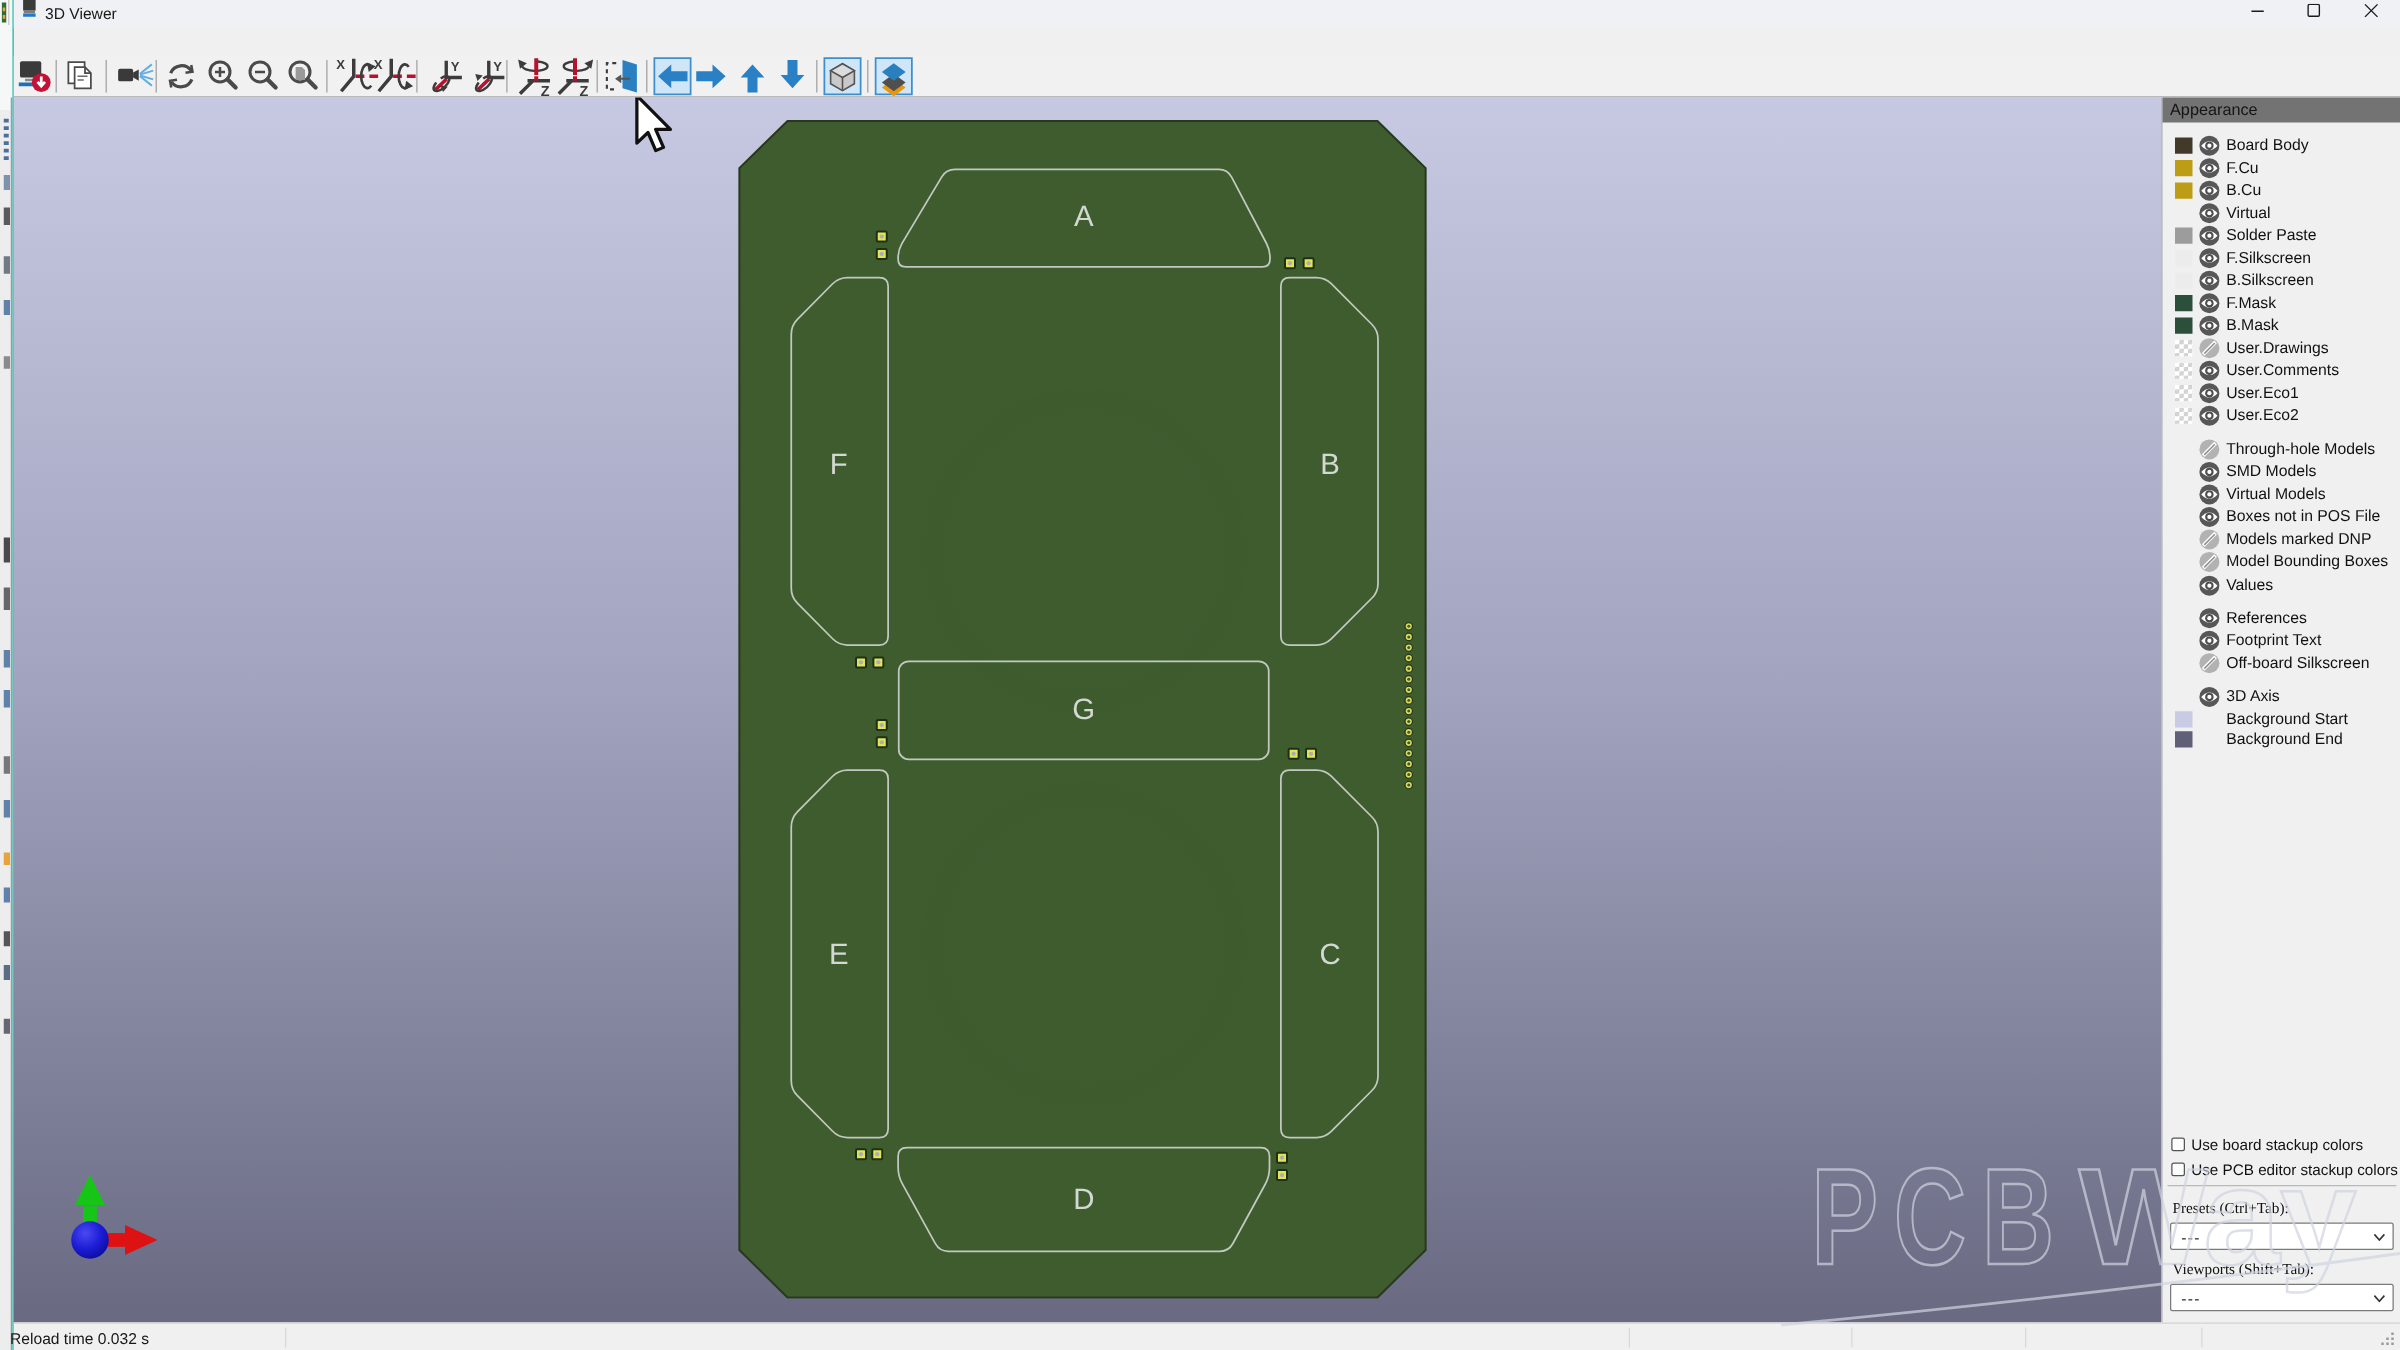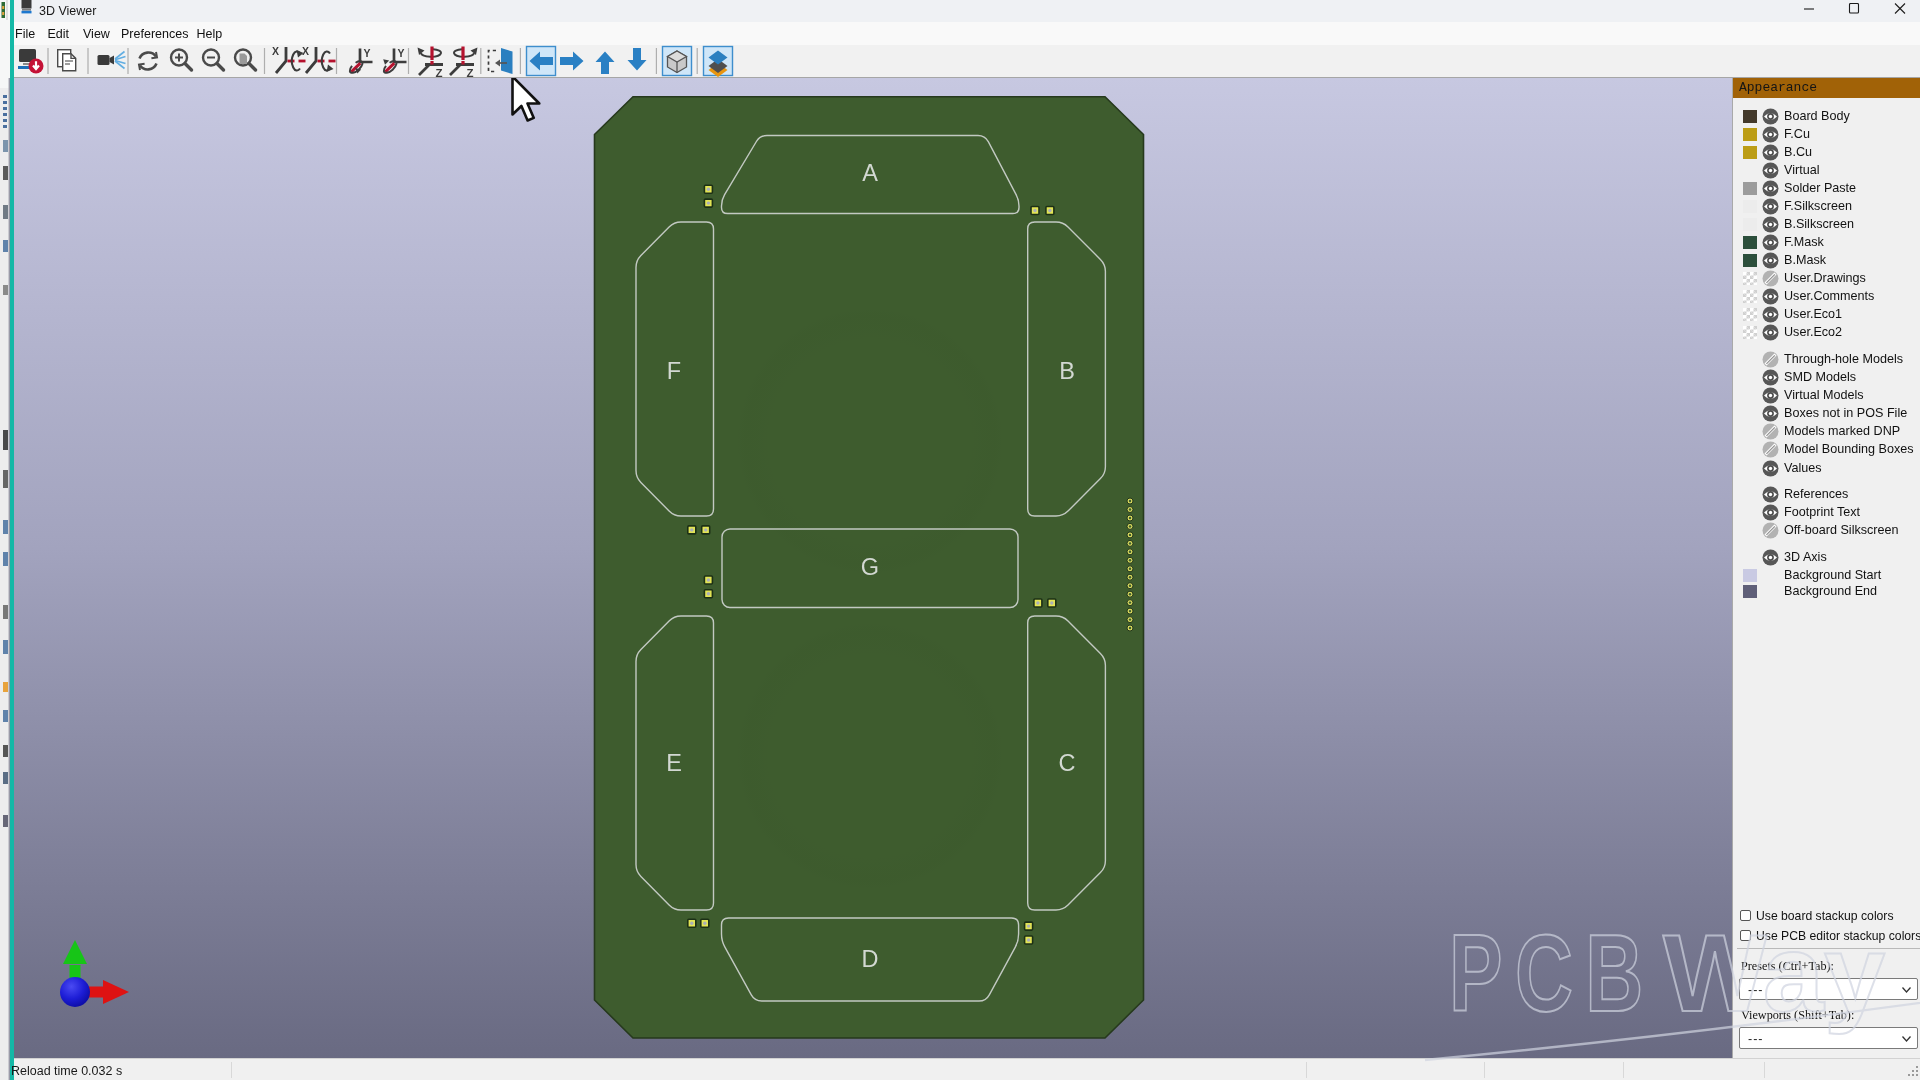--- a/index.html
+++ b/index.html
@@ -1,28 +1,28 @@
 <!DOCTYPE html>
 <html><head>
 <meta charset="utf-8">
 <style>
 *{margin:0;padding:0;box-sizing:border-box;}
 html,body{width:1920px;height:1080px;overflow:hidden;}
 body{font-family:"Liberation Sans",sans-serif;}
 #screen{position:relative;width:1920px;height:1080px;background:#f0f0f0;overflow:hidden;}
 #leftstrip{position:absolute;left:0;top:0;width:10px;height:1080px;background:#eceded;}
-#win{position:absolute;left:10px;top:0;width:1910px;height:1080px;border-left:4px solid #14b8a6;}
+#win{position:absolute;left:10px;top:0;width:1910px;height:1080px;border-left:1px solid #14b8a6;}
 #titlebar{position:absolute;left:0;top:0;width:1910px;height:22px;background:#eff1f4;}
 #titletext{position:absolute;left:25px;top:4px;font-size:12.5px;color:#191919;}
 #menubar{position:absolute;left:0;top:22px;width:1910px;height:23px;background:#f9f9f9;font-size:12.5px;color:#111;}
 .mi{position:absolute;top:5px;}
 #toolbar{position:absolute;left:0;top:45px;width:1910px;height:33px;background:#f1f1f1;border-bottom:1px solid #a6a6a6;}
 #canvas{position:absolute;left:0;top:78px;width:1718px;height:980px;background:linear-gradient(180deg,#c7c8e1 0%,#a2a3be 48%,#696a82 100%);overflow:hidden;}
 #panel{position:absolute;left:1718px;top:78px;width:192px;height:980px;background:#f0f0f0;border-left:1px solid #a9a9a9;font-size:12.2px;color:#111;}
-#phead{position:absolute;left:0;top:0px;width:191px;height:19.5px;background:#a16207;line-height:19.5px;padding-left:6px;font-size:13px;color:#151515;font-family:Liberation Mono, monospace;}
+#phead{position:absolute;left:0;top:0px;width:191px;height:19.5px;background:#737373;line-height:19.5px;padding-left:6px;font-size:13px;color:#151515;}
 .row{position:absolute;left:0;width:199px;height:18px;}
 .sw{position:absolute;left:10px;top:2px;width:14px;height:13px;}
 .check{background-image:linear-gradient(45deg,#d0d0d0 25%,transparent 25%,transparent 75%,#d0d0d0 75%),linear-gradient(45deg,#d0d0d0 25%,#fff 25%,#fff 75%,#d0d0d0 75%);background-size:7px 7px;background-position:0 0,3.5px 3.5px;background-color:#fff;}
 .ic{position:absolute;left:29px;top:0;width:17px;height:17px;}
 .lb{position:absolute;left:51px;top:1px;white-space:nowrap;font-size:12.6px;}
 #statusbar{position:absolute;left:0;top:1058px;width:1920px;height:22px;background:#f0f0f0;border-top:1px solid #d2d2d2;font-size:12.5px;color:#191919;}
 .vsep{position:absolute;top:3px;width:1px;height:16px;background:#d8d8d8;}
 #wm{position:absolute;left:1380px;top:880px;width:540px;height:200px;pointer-events:none;}
 .cb{position:absolute;left:7px;width:11px;height:11px;border:1px solid #555;border-radius:2px;background:#fdfdfd;}
 .cblb{position:absolute;left:23px;white-space:nowrap;}
@@ -95,27 +95,20 @@
         <rect x="1.5" y="10.8" width="10" height="2.6" fill="#1d78cf"></rect>
       </svg>
       <span id="titletext">3D Viewer</span>
       <svg style="position:absolute;left:1790px;top:3px" width="110" height="12" viewBox="0 0 110 12">
         <line x1="0" y1="6" x2="10" y2="6" stroke="#1a1a1a" stroke-width="1.1"></line>
         <rect x="45.5" y="0.5" width="9" height="9.5" fill="none" stroke="#1a1a1a" stroke-width="1.1" rx="1"></rect>
         <line x1="91" y1="0.5" x2="101" y2="10.5" stroke="#1a1a1a" stroke-width="1.1"></line>
         <line x1="101" y1="0.5" x2="91" y2="10.5" stroke="#1a1a1a" stroke-width="1.1"></line>
       </svg>
     </div>
-    <div id="menubar">
-      <span class="mi" style="left:1px">File</span>
-      <span class="mi" style="left:33.5px">Edit</span>
-      <span class="mi" style="left:69px">View</span>
-      <span class="mi" style="left:107px">Preferences</span>
-      <span class="mi" style="left:182.5px">Help</span>
-    </div>
     <div id="toolbar">
       <svg width="1910" height="33" viewBox="0 0 1910 33">
 
         <g stroke="#aeaeae" stroke-width="1.2">
           <line x1="34" y1="3" x2="34" y2="29"></line>
             <line x1="74" y1="3" x2="74" y2="29"></line>
           <line x1="114" y1="3" x2="114" y2="29"></line>
             <line x1="250.5" y1="3" x2="250.5" y2="29"></line>
           <line x1="322.5" y1="3" x2="322.5" y2="29"></line>
             <line x1="394.5" y1="3" x2="394.5" y2="29"></line>

